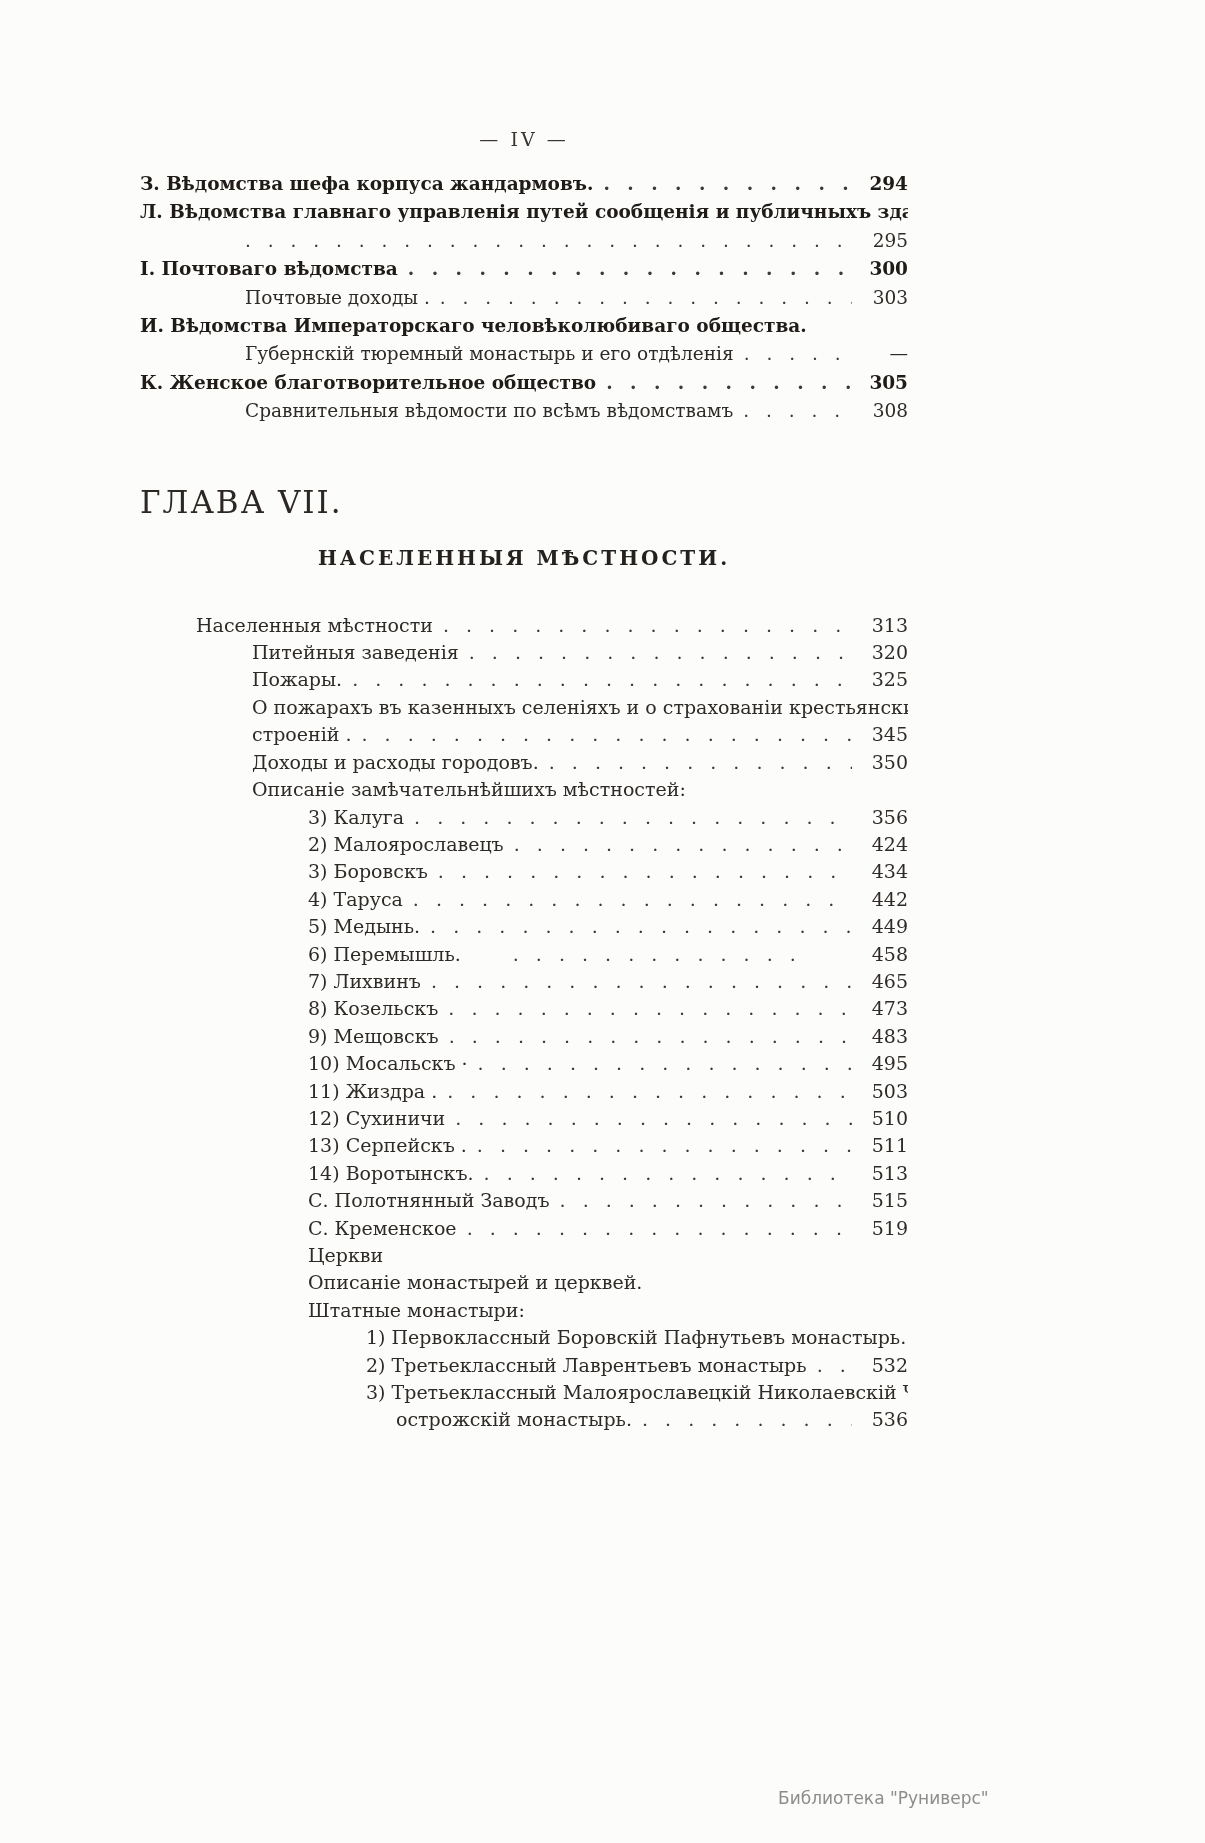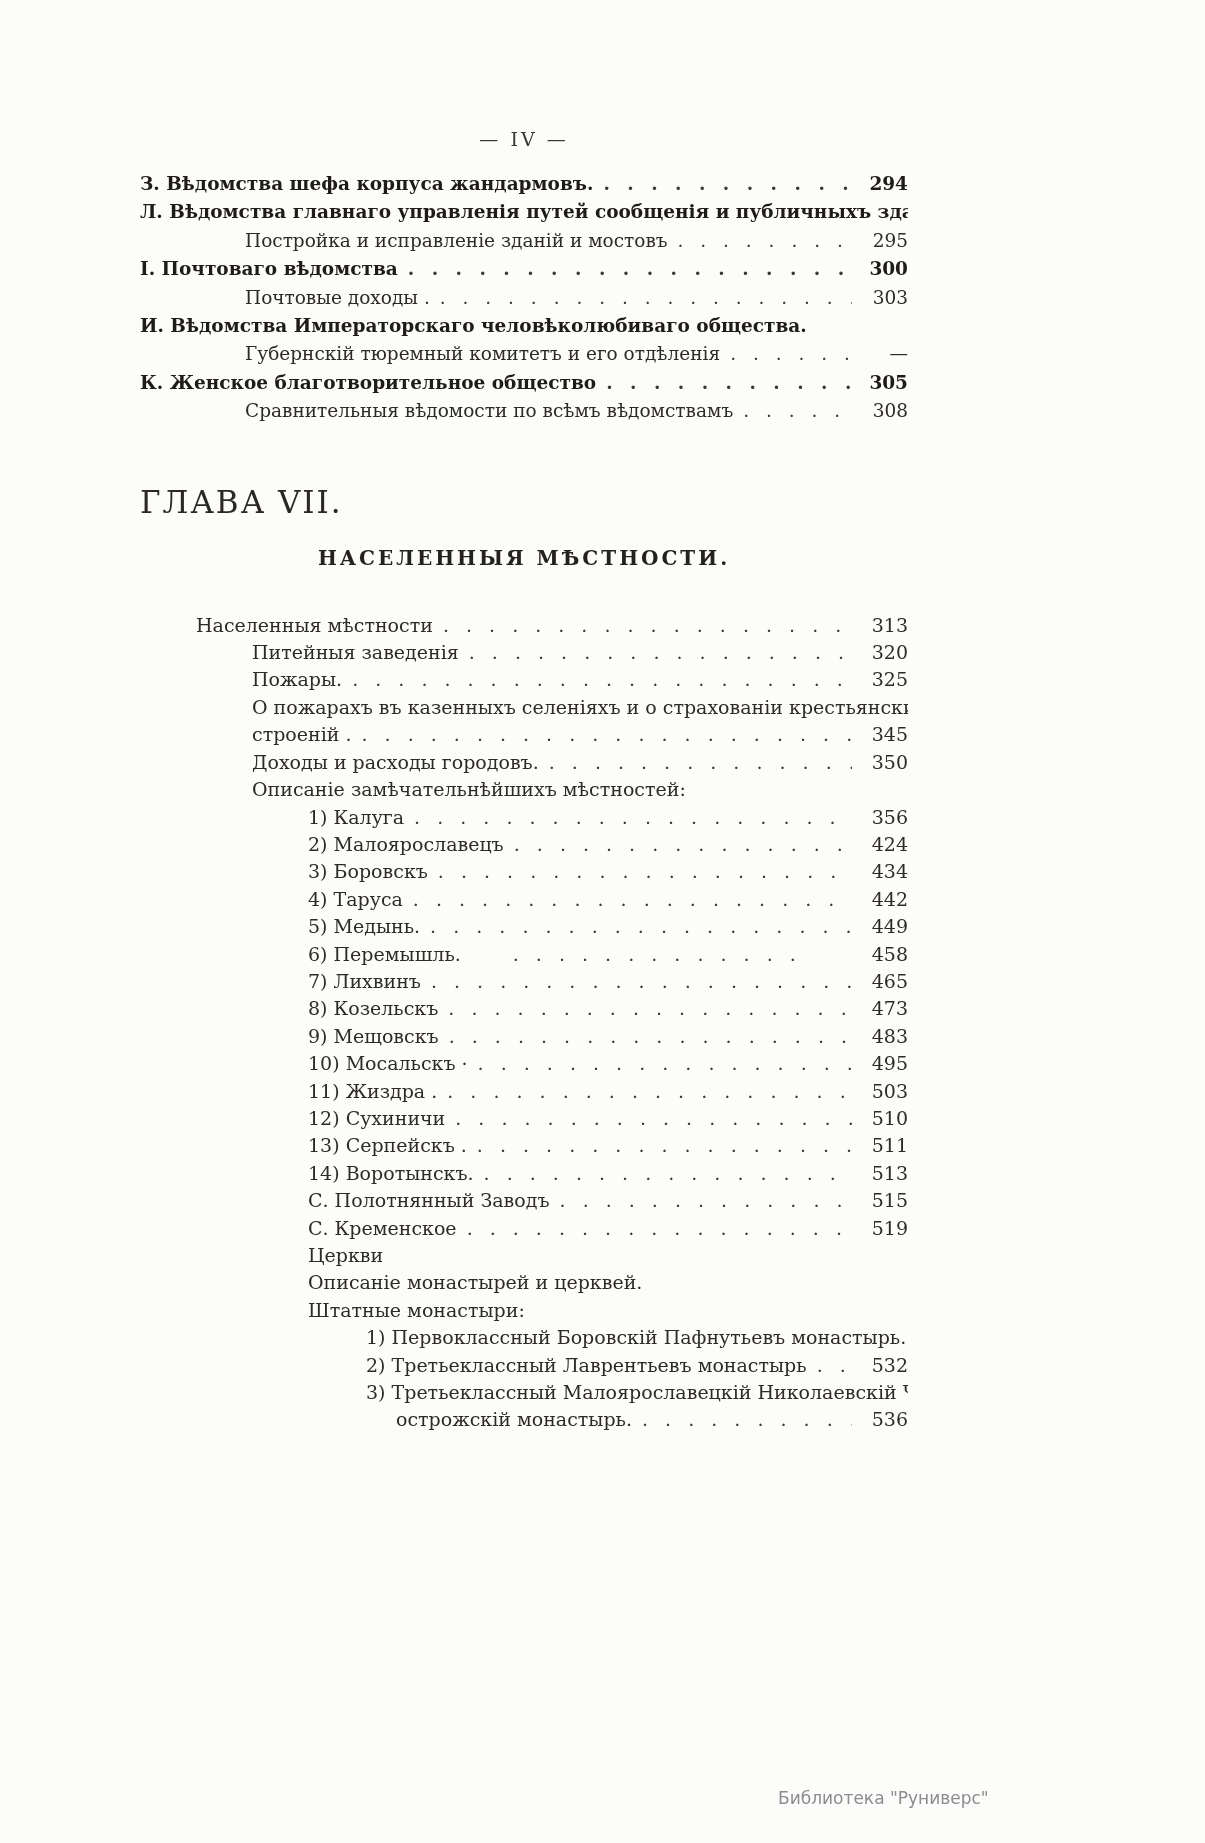--- a/index.html
+++ b/index.html
@@ -80,39 +80,38 @@
       <div class="toc-row bold" style="padding-left: 0px;">
         <span class="toc-label">З. Вѣдомства шефа корпуса жандармовъ.</span>
         <span class="dots">. . . . . . . . . . . . . . . . . . . . . . . . . . . . . . . . . . . . . . . . . . . . . . . . . . . . . . . . . . . .</span>
         <span class="toc-page">294</span>
       </div>
       <div class="toc-row bold" style="padding-left: 0px;">
         <span class="toc-label">Л. Вѣдомства главнаго управленія путей сообщенія и публичныхъ зданій</span>
         <span class="dots">. . . . . . . . . . . . . . . . . . . . . . . . . . . . . . . . . . . . . . . . . . . . . . . . . . . . . . . . . . . .</span>
       </div>
       <div class="toc-row" style="padding-left: 105px;">
-        <span class="toc-label">Постройка и исправленіе зданій и мостовъ</span>
         <span class="dots">. . . . . . . . . . . . . . . . . . . . . . . . . . . . . . . . . . . . . . . . . . . . . . . . . . . . . . . . . . . .</span>
         <span class="toc-page">295</span>
       </div>
       <div class="toc-row bold" style="padding-left: 0px;">
         <span class="toc-label">І. Почтоваго вѣдомства</span>
         <span class="dots">. . . . . . . . . . . . . . . . . . . . . . . . . . . . . . . . . . . . . . . . . . . . . . . . . . . . . . . . . . . .</span>
         <span class="toc-page">300</span>
       </div>
       <div class="toc-row" style="padding-left: 105px;">
         <span class="toc-label">Почтовые доходы .</span>
         <span class="dots">. . . . . . . . . . . . . . . . . . . . . . . . . . . . . . . . . . . . . . . . . . . . . . . . . . . . . . . . . . . .</span>
         <span class="toc-page">303</span>
       </div>
       <div class="toc-row bold" style="padding-left: 0px;">
         <span class="toc-label">И. Вѣдомства Императорскаго человѣколюбиваго общества.</span>
       </div>
       <div class="toc-row" style="padding-left: 105px;">
-        <span class="toc-label">Губернскій тюремный комитетъ и его отдѣленія</span>
+        <span class="toc-label">Губернскій тюремный монастырь и его отдѣленія</span>
         <span class="dots">. . . . . . . . . . . . . . . . . . . . . . . . . . . . . . . . . . . . . . . . . . . . . . . . . . . . . . . . . . . .</span>
         <span class="toc-page">—</span>
       </div>
       <div class="toc-row bold" style="padding-left: 0px;">
         <span class="toc-label">К. Женское благотворительное общество</span>
         <span class="dots">. . . . . . . . . . . . . . . . . . . . . . . . . . . . . . . . . . . . . . . . . . . . . . . . . . . . . . . . . . . .</span>
         <span class="toc-page">305</span>
       </div>
       <div class="toc-row" style="padding-left: 105px;">
         <span class="toc-label">Сравнительныя вѣдомости по всѣмъ вѣдомствамъ</span>
@@ -151,21 +150,21 @@
       </div>
       <div class="toc-row" style="padding-left: 56px;">
         <span class="toc-label">Доходы и расходы городовъ.</span>
         <span class="dots">. . . . . . . . . . . . . . . . . . . . . . . . . . . . . . . . . . . . . . . . . . . . . . . . . . . . . . . . . . . .</span>
         <span class="toc-page">350</span>
       </div>
       <div class="toc-row" style="padding-left: 56px;">
         <span class="toc-label">Описаніе замѣчательнѣйшихъ мѣстностей:</span>
       </div>
       <div class="toc-row" style="padding-left: 112px;">
-        <span class="toc-label">1) Калуга</span>
+        <span class="toc-label">3) Калуга</span>
         <span class="dots">. . . . . . . . . . . . . . . . . . . . . . . . . . . . . . . . . . . . . . . . . . . . . . . . . . . . . . . . . . . .</span>
         <span class="toc-page">356</span>
       </div>
       <div class="toc-row" style="padding-left: 112px;">
         <span class="toc-label">2) Малоярославецъ</span>
         <span class="dots">. . . . . . . . . . . . . . . . . . . . . . . . . . . . . . . . . . . . . . . . . . . . . . . . . . . . . . . . . . . .</span>
         <span class="toc-page">424</span>
       </div>
       <div class="toc-row" style="padding-left: 112px;">
         <span class="toc-label">3) Боровскъ</span>

